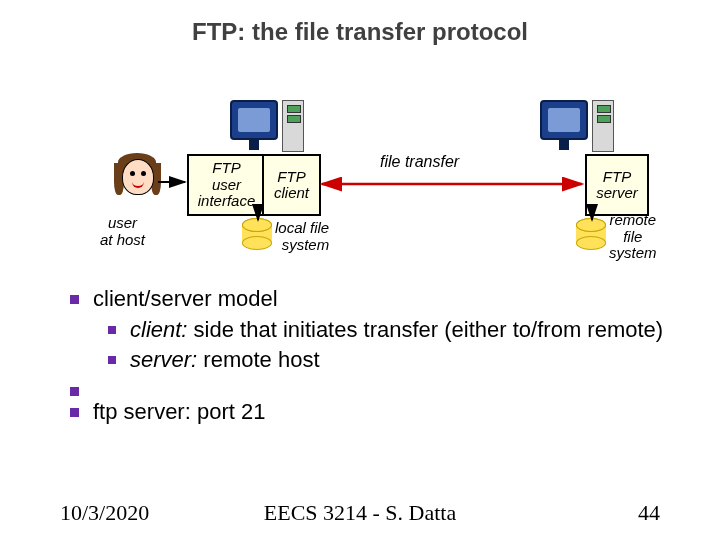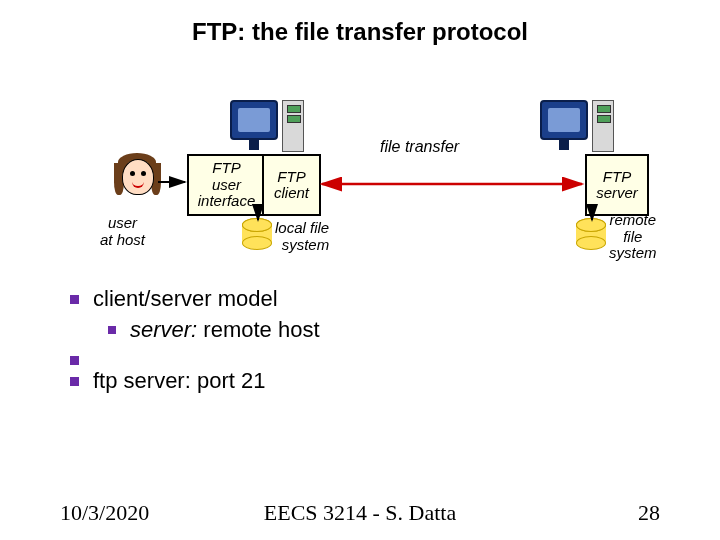--- a/index.html
+++ b/index.html
@@ -13,21 +13,21 @@
     overflow: hidden;
   }
   .title {
     position: absolute;
     top: 18px;
     left: 0;
     right: 0;
     text-align: center;
     font-size: 24px;
     font-weight: bold;
-    color: #000000;
+    color: #404040;
     font-family: "Comic Sans MS", cursive, sans-serif;
   }
   .diagram {
     position: absolute;
     top: 100px;
     left: 0;
     width: 596px;
     height: 190px;
     font-style: italic;
   }
@@ -133,21 +133,21 @@
     justify-content: center;
     line-height: 1.1;
   }
   .box.ui { left: 187px; top: 54px; width: 75px; height: 58px; }
   .box.client { left: 262px; top: 54px; width: 55px; height: 58px; }
   .box.serverbox { left: 585px; top: 54px; width: 60px; height: 58px; }
 
   .transfer-label {
     position: absolute;
     left: 380px;
-    top: 38px;
+    top: 53px;
     font-family: "Comic Sans MS", cursive, sans-serif;
     font-size: 16px;
     color: #000;
   }
   .user-host-label {
     position: absolute;
     left: 100px;
     top: 115px;
     font-family: "Comic Sans MS", cursive, sans-serif;
     font-size: 15px;
@@ -333,28 +333,34 @@
 
 <div class="bullets">
   <div class="b">
     <div class="sq"></div>
     <div>client/server model</div>
   </div>
   <div class="sub">
     <div class="b">
       <div class="sq"></div>
       <div>
+        <span class="ital">client:</span><span> side that initiates transfer (either to/from remote)</span>
+      </div>
+    </div>
+    <div class="b">
+      <div class="sq"></div>
+      <div>
         <span class="ital">server:</span><span> remote host</span>
       </div>
     </div>
   </div>
   <div class="b">
     <div class="sq"></div>
   </div>
   <div class="b">
     <div class="sq"></div>
     <div>ftp server: port 21</div>
   </div>
 </div>
 
 <div class="footer-date">10/3/2020</div>
 <div class="footer-center">EECS 3214 - S. Datta</div>
-<div class="footer-page">28</div>
+<div class="footer-page">44</div>
 
 </body></html>

